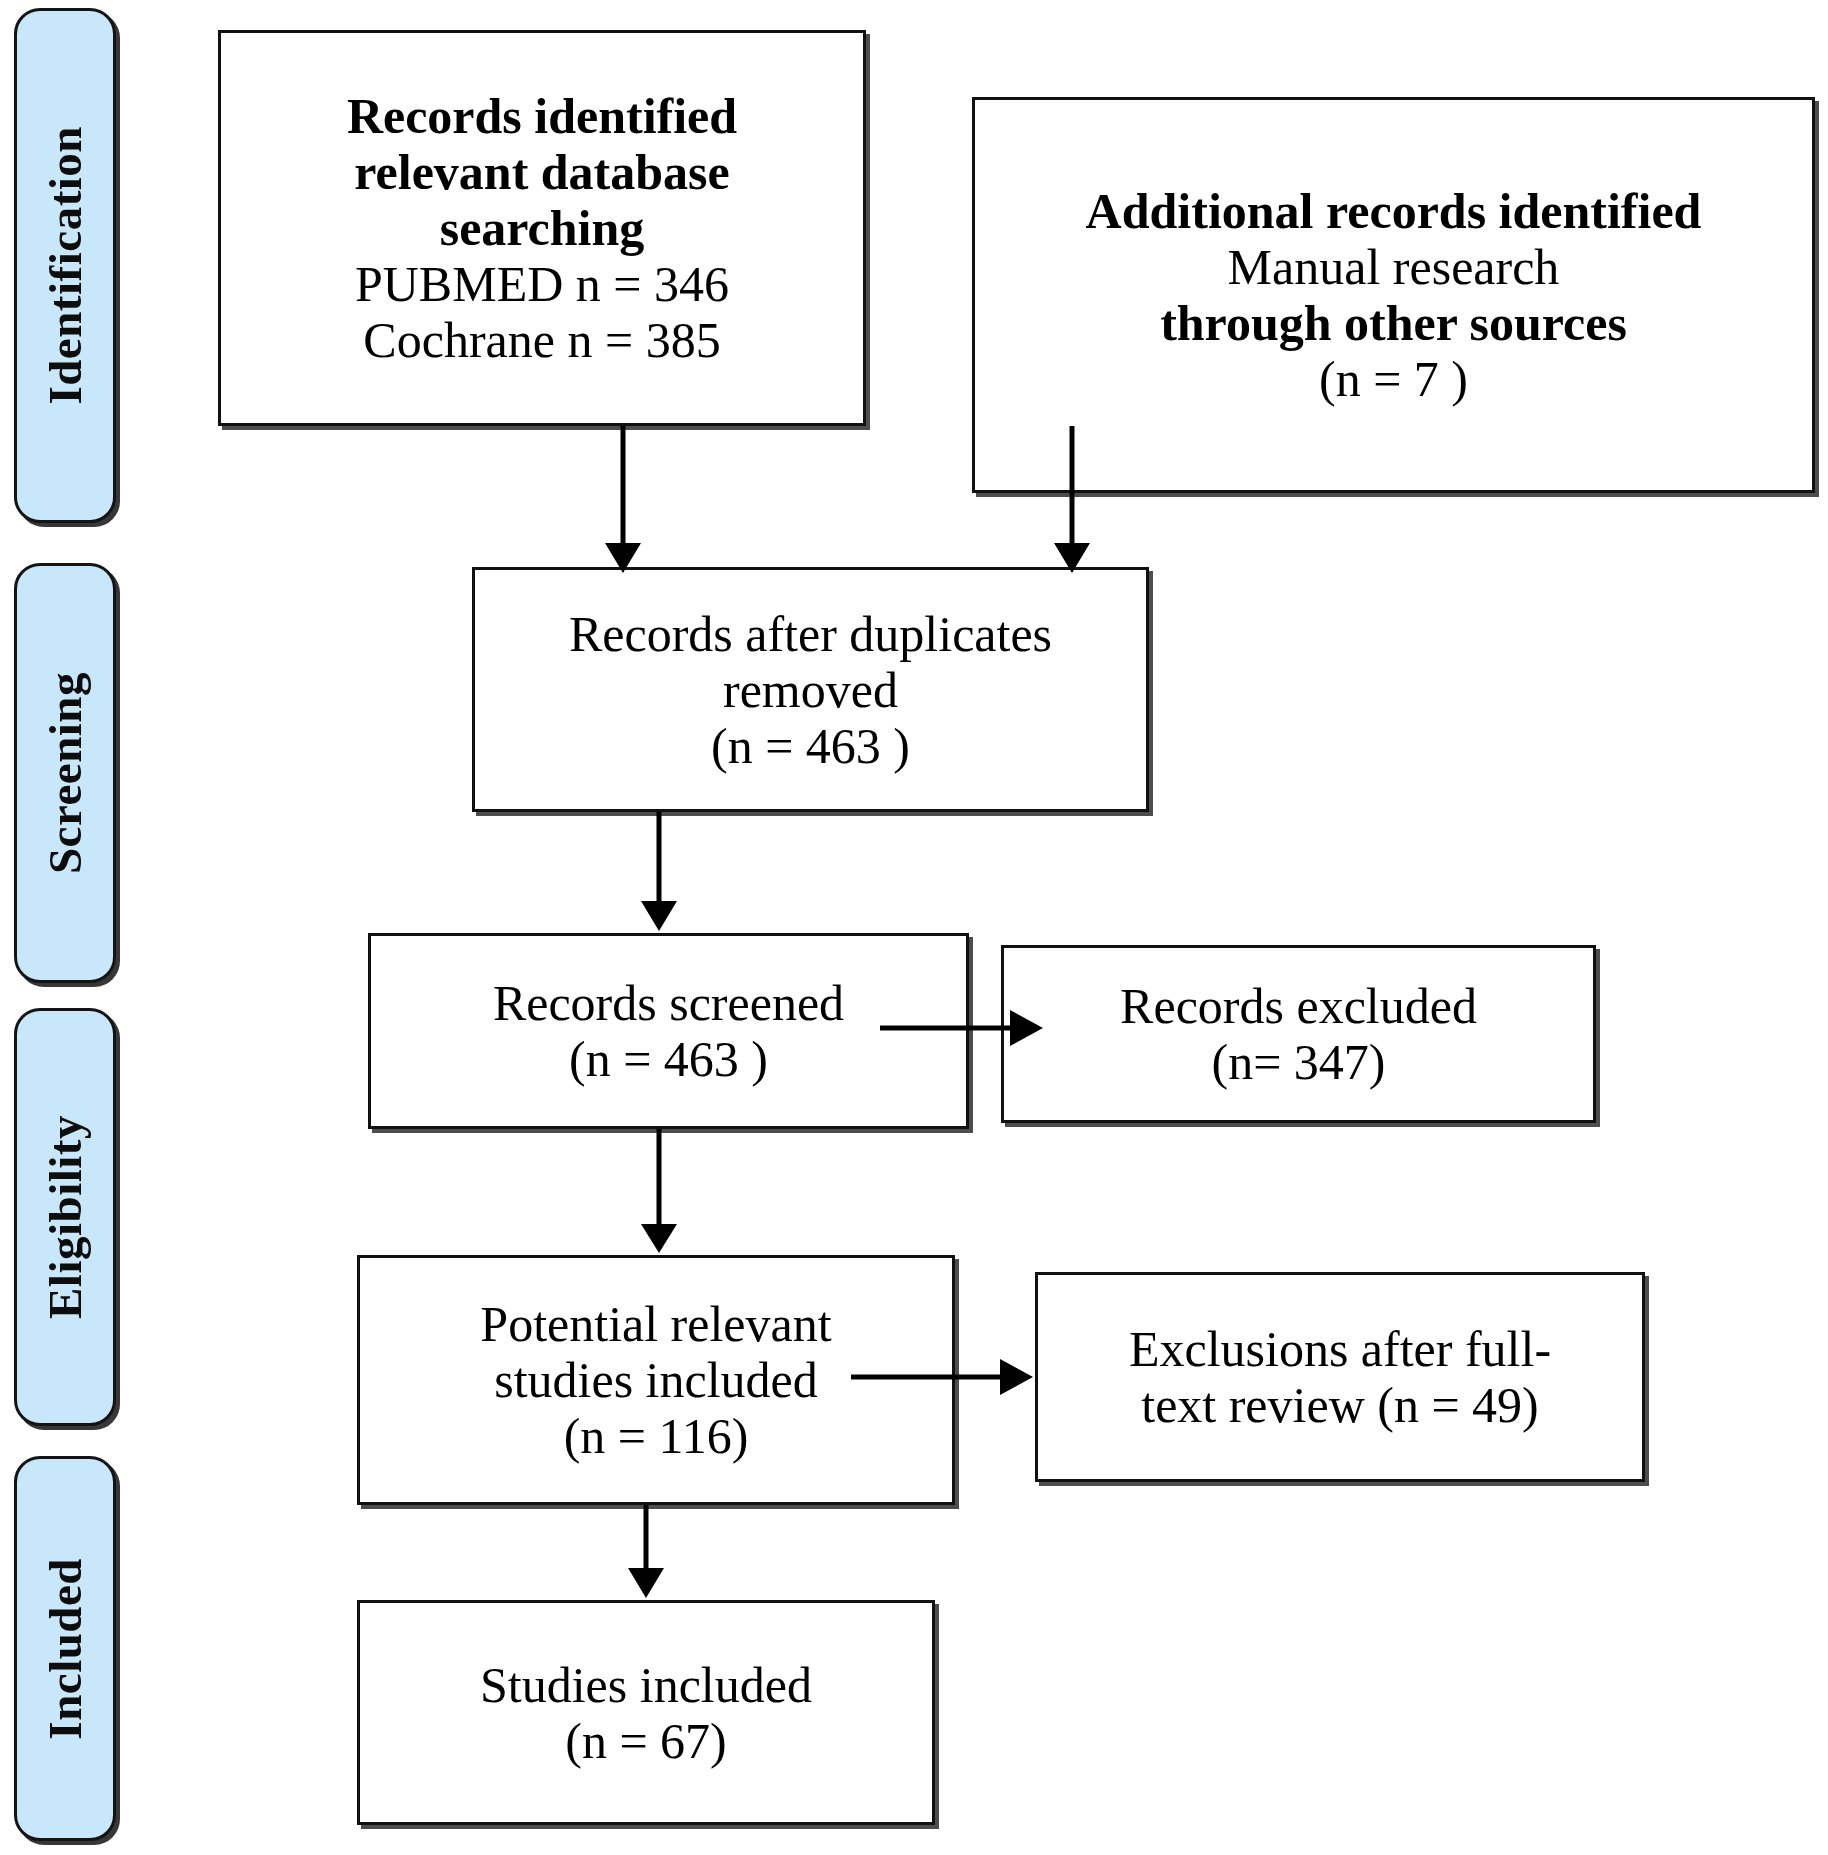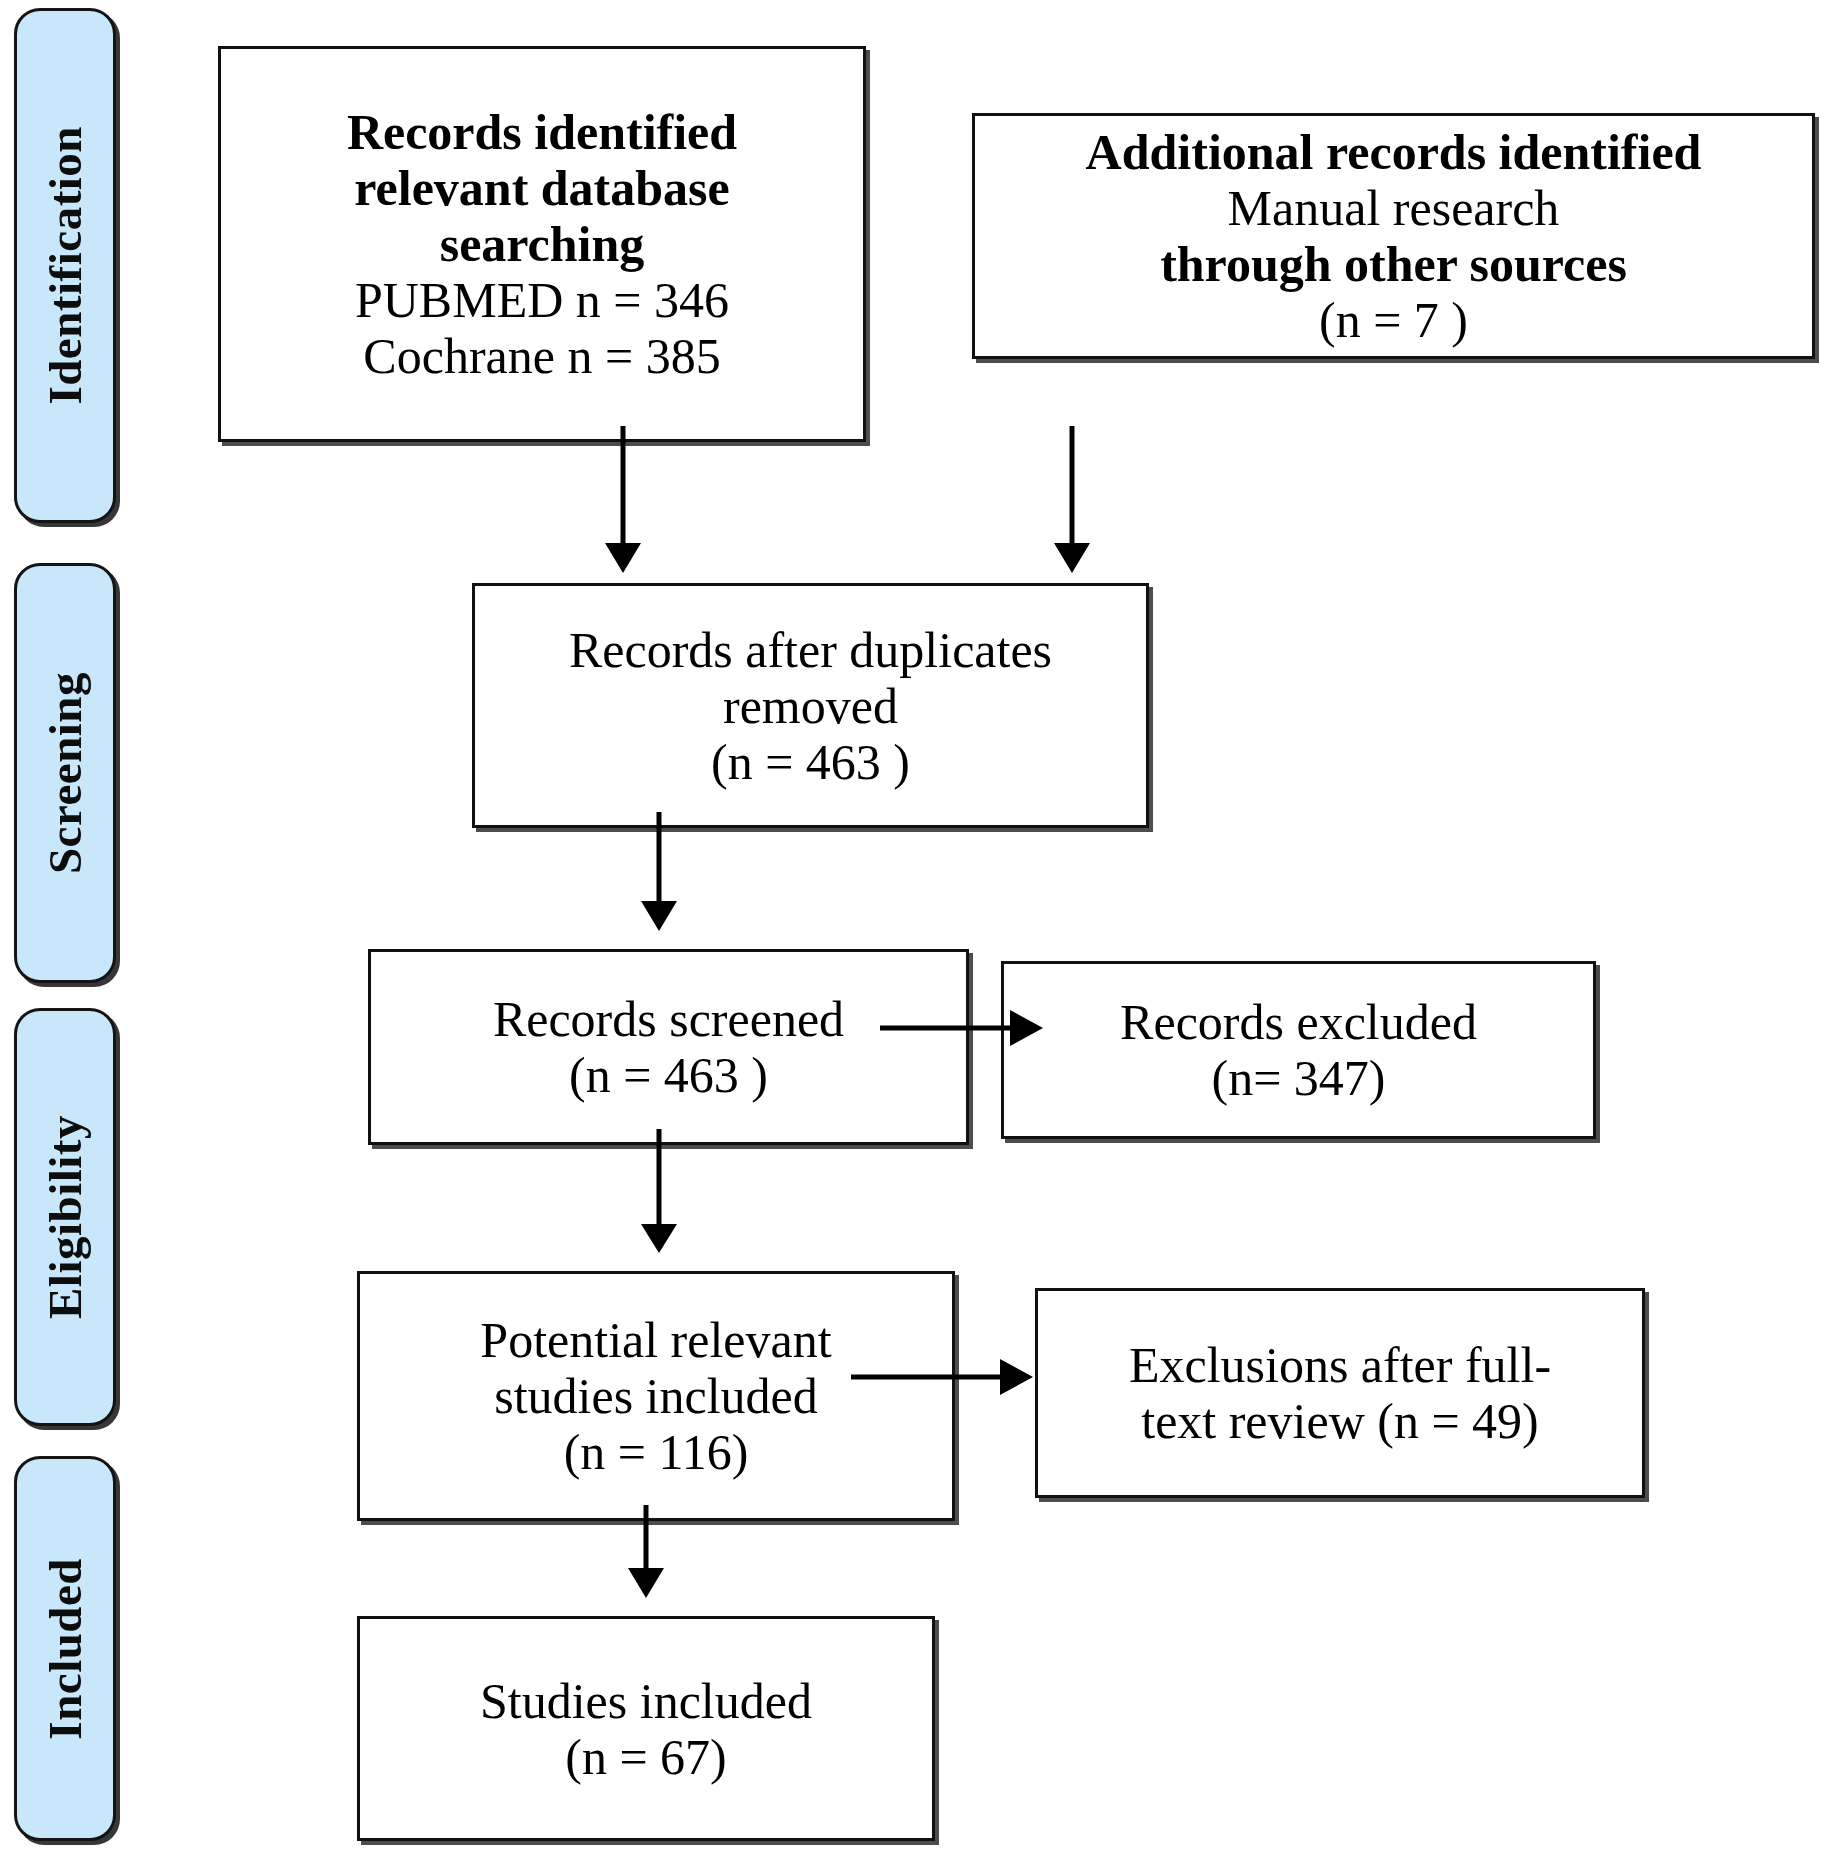--- a/index.html
+++ b/index.html
@@ -46,21 +46,20 @@
     background: #ffffff;
     border: 3px solid #111111;
     box-shadow: 4px 4px 0 rgba(17,17,17,0.75);
     display: flex;
     flex-direction: column;
     align-items: center;
     justify-content: center;
     padding: 6px 10px;
     text-align: center;
     color: #000000;
-    margin-top: 16px;
   }
   .flow-box .line {
     display: block;
     width: 100%;
     line-height: 1.12;
     white-space: nowrap;
   }
   .flow-box .line.bold {
     font-weight: bold;
   }
@@ -101,21 +100,21 @@
   </div>
 
   <div class="flow-box" style="left:218px; top:30px; width:648px; height:396px;">
     <span class="line bold fs-50">Records identified</span>
     <span class="line bold fs-50">relevant database</span>
     <span class="line bold fs-50">searching</span>
     <span class="line fs-50">PUBMED n =  346</span>
     <span class="line fs-50">Cochrane n = 385</span>
   </div>
 
-  <div class="flow-box" style="left:972px; top:97px; width:843px; height:246px;">
+  <div class="flow-box" style="left:972px; top:97px; width:843px; height:396px;">
     <span class="line bold fs-50">Additional records identified</span>
     <span class="line fs-50">Manual research</span>
     <span class="line bold fs-50">through other sources</span>
     <span class="line fs-50">(n = 7 )</span>
   </div>
 
   <div class="flow-box" style="left:472px; top:567px; width:677px; height:245px;">
     <span class="line fs-50">Records after duplicates</span>
     <span class="line fs-50">removed</span>
     <span class="line fs-50">(n = 463 )</span>

